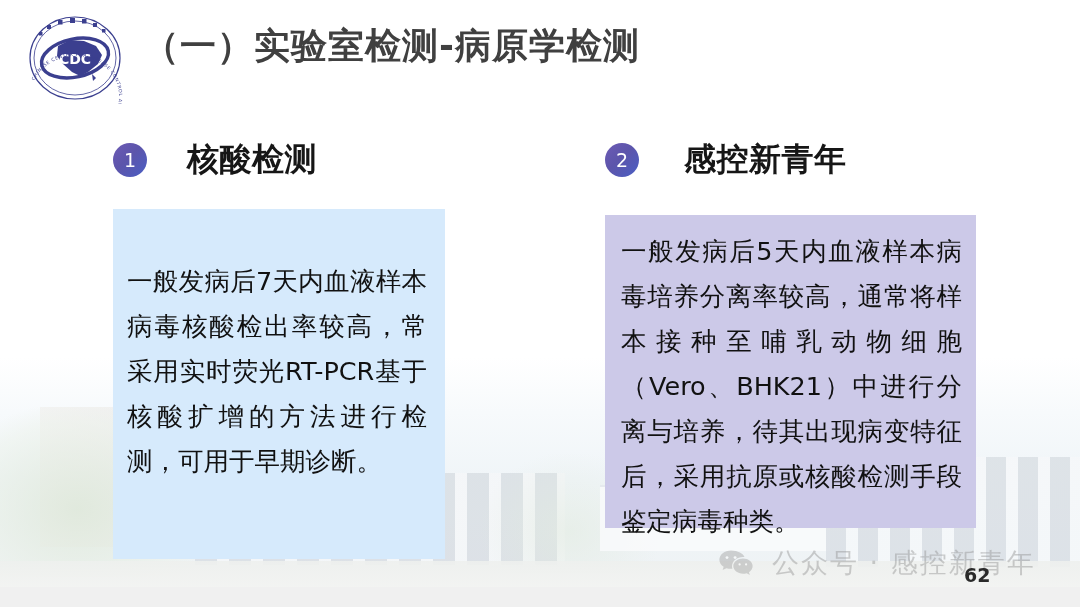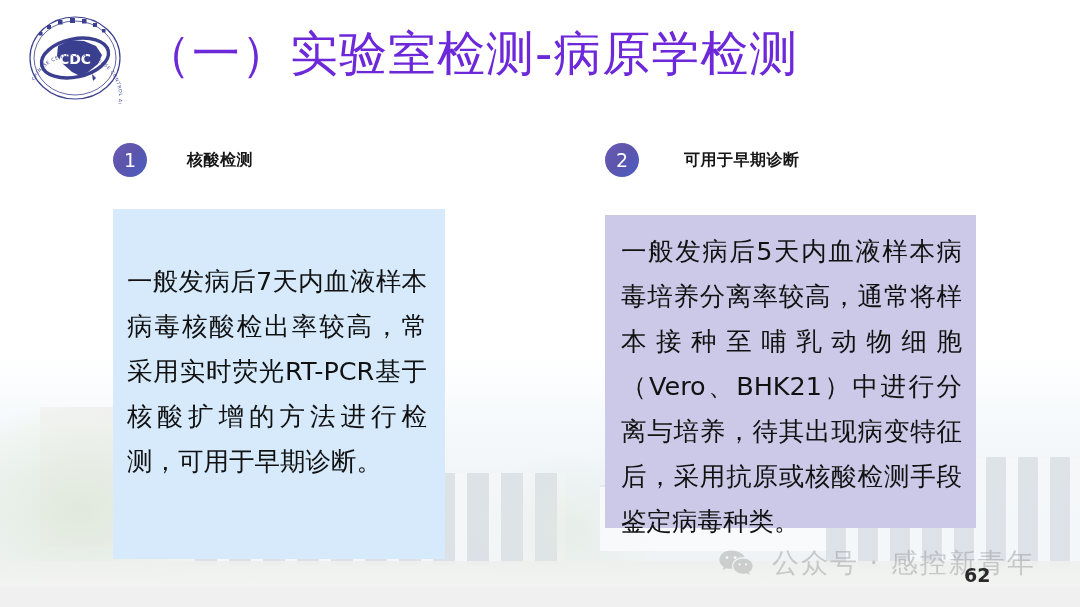--- a/index.html
+++ b/index.html
@@ -104,23 +104,23 @@
   .logo {
     position: absolute;
     left: 14px; top: 12px;
     width: 122px; height: 92px;
   }
 
   .title {
     position: absolute;
     left: 143px;
     top: 22px;
-    font-size: 48px;
-    font-weight: normal;
-    color: #6d28d9;
+    font-size: 36px;
+    font-weight: bold;
+    color: #404040;
     letter-spacing: 1px;
     white-space: nowrap;
     font-family: "DejaVu Sans", "Liberation Sans", sans-serif;
   }
 
   
   .col { position: absolute; }
   .col-left  { left: 113px; top: 137px; width: 400px; }
   .col-right { left: 605px; top: 137px; width: 400px; }
 
@@ -136,21 +136,21 @@
     color: #ffffff;
     font-size: 19px;
     display: flex;
     align-items: center;
     justify-content: center;
     flex: 0 0 auto;
     font-family: "DejaVu Sans", sans-serif;
   }
   .sec-title {
     margin-left: 40px;
-    font-size: 16px;
+    font-size: 32px;
     font-weight: bold;
     color: #161616;
     letter-spacing: 0.5px;
     white-space: nowrap;
     font-family: Liberation Sans, sans-serif;
     text-align: right;
   }
   .col-right .sec-title { margin-left: 45px; }
 
   .textbox {
@@ -254,21 +254,21 @@
     <div class="sec-head">
       <div class="badge">1</div>
       <div class="sec-title">核酸检测</div>
     </div>
     <div class="textbox blue">一般发病后7天内血液样本病毒核酸检出率较高，常采用实时荧光RT-PCR基于核酸扩增的方法进行检测，可用于早期诊断。</div>
   </div>
 
   <div class="col col-right">
     <div class="sec-head">
       <div class="badge">2</div>
-      <div class="sec-title">可用于早期诊断</div>
+      <div class="sec-title">感控新青年</div>
     </div>
     <div class="textbox purple">一般发病后5天内血液样本病毒培养分离率较高，通常将样本接种至哺乳动物细胞（Vero、BHK21）中进行分离与培养，待其出现病变特征后，采用抗原或核酸检测手段鉴定病毒种类。</div>
   </div>
 
   <div class="watermark">
     <svg class="wechat-icon" viewBox="0 0 40 32">
       <path d="M14.5 2C7.3 2 1.5 6.6 1.5 12.3c0 3.2 1.9 6.1 4.8 8l-1.2 3.6 4.2-2.2c1.6.45 3.35.7 5.2.7
                .5 0 1 0 1.5-.07-.3-.9-.45-1.85-.45-2.83 0-5.7 5.6-10.3 12.5-10.3.45 0 .9.02 1.35.07
                C28.2 5.4 22.0 2 14.5 2z" fill="#9d9d9d"></path>
       <circle cx="10" cy="10" r="1.6" fill="#ffffff"></circle>

